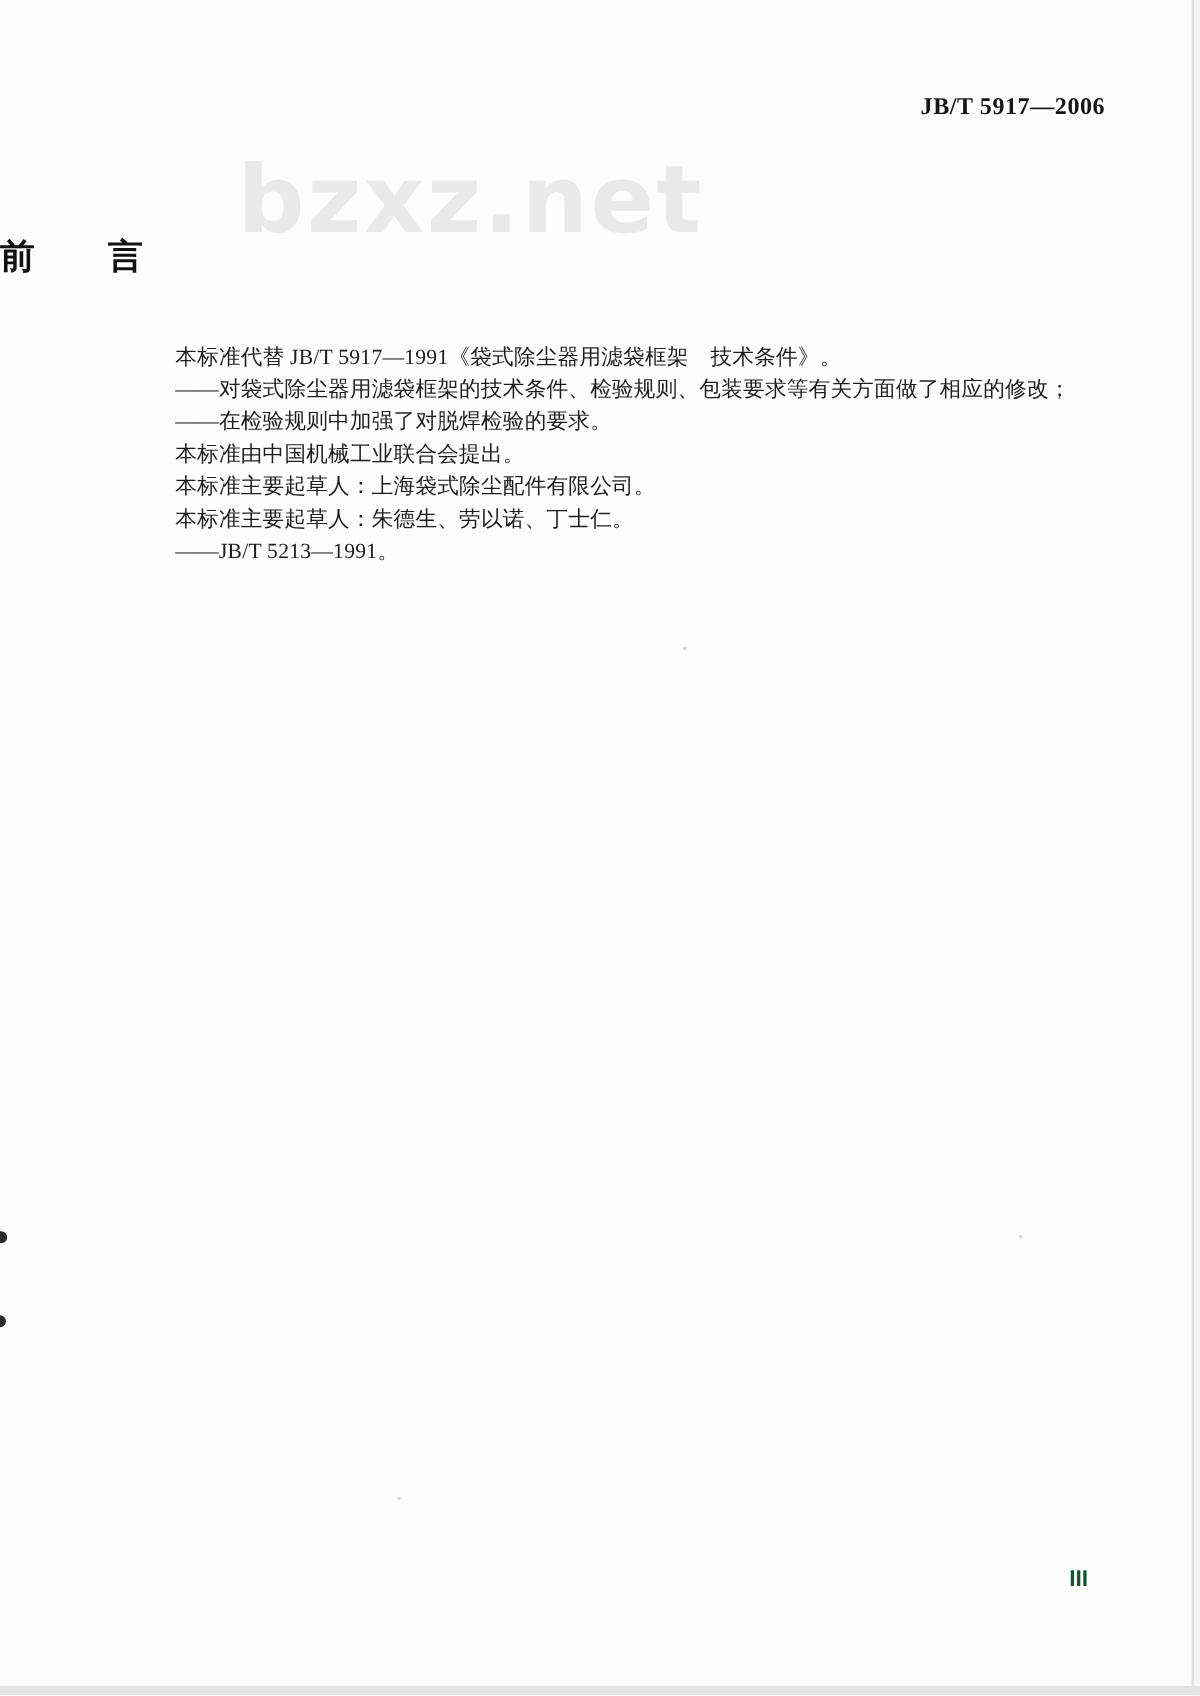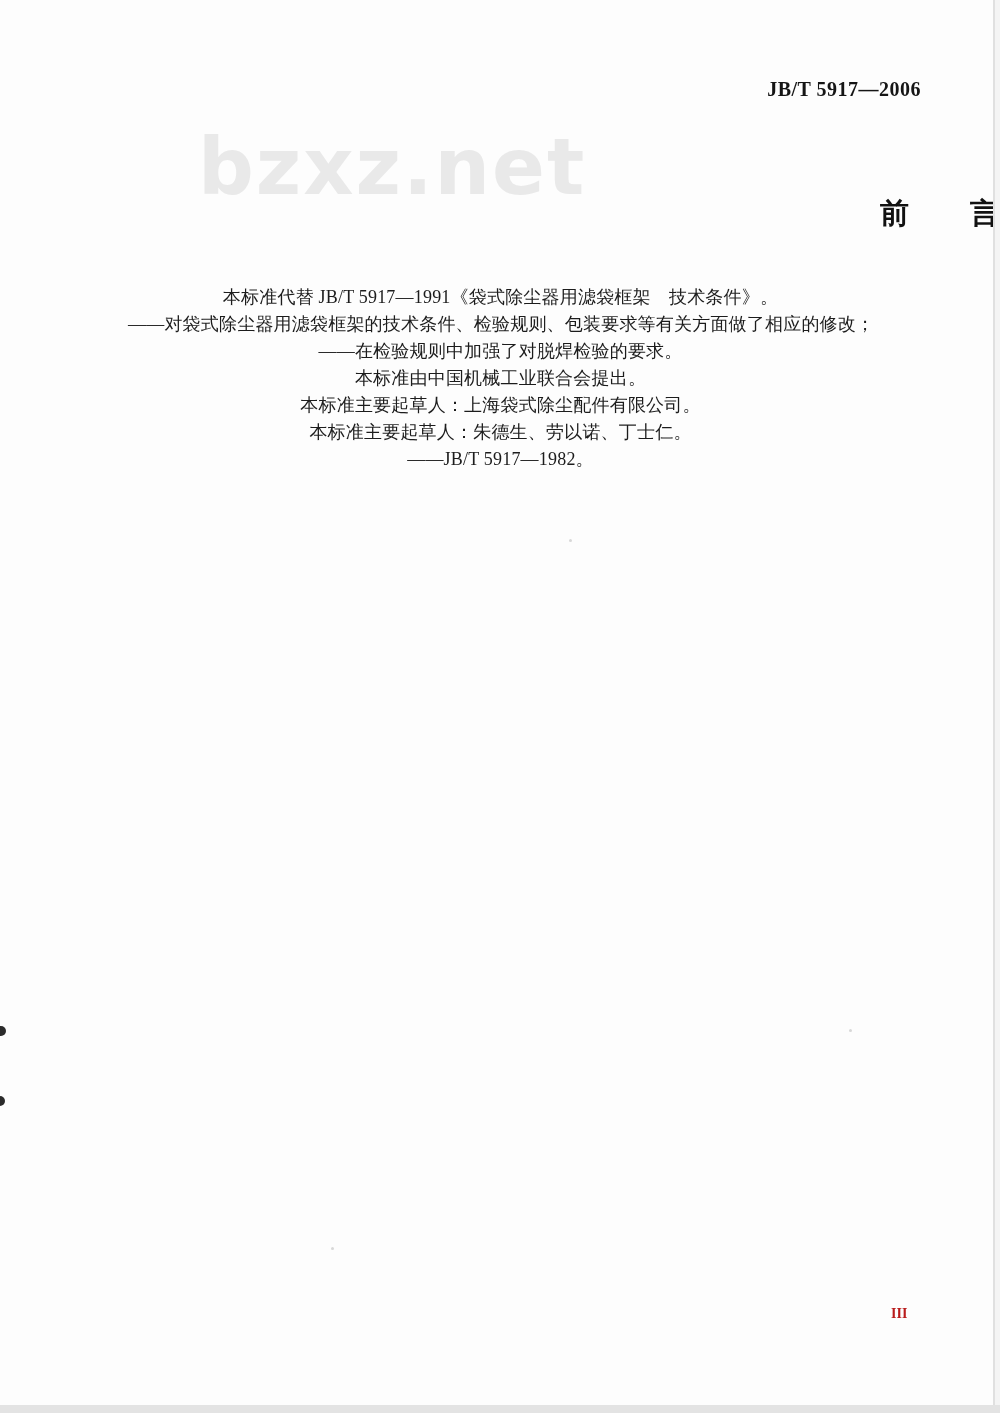--- a/index.html
+++ b/index.html
@@ -34,50 +34,49 @@
     color: #e9e9e9;
     font-family: "DejaVu Sans", sans-serif;
     white-space: nowrap;
     user-select: none;
   }
   .doc-title {
     position: absolute;
     left: 0;
     top: 194px;
     width: 100%;
-    text-align: right;
+    text-align: left;
     font-size: 29px;
     font-weight: bold;
     color: #111111;
     letter-spacing: 1px;
     white-space: pre;
   }
   .body-text {
     position: absolute;
-    left: 128px;
+    left: 146px;
     top: 284px;
     width: 745px;
-    text-align: center;
   }
   .body-text p {
     font-size: 18px;
     line-height: 27px;
     font-weight: 500;
     color: #1c1c1c;
     white-space: nowrap;
     letter-spacing: 0.2px;
   }
   .page-number {
     position: absolute;
     left: 891px;
     top: 1306px;
-    font-size: 14px;
+    font-size: 19px;
     font-weight: 600;
-    color: #b91c1c;
-    font-family: Liberation Serif, serif;
+    color: #14532d;
+    font-family: Liberation Sans, sans-serif;
   }
   
   .edge-line-right {
     position: absolute;
     top: 0;
     left: 993px;
     width: 2px;
     height: 1413px;
     background: #e0e0e0;
   }
@@ -124,21 +123,21 @@
 
   <div class="doc-title">前　　言</div>
 
   <div class="body-text">
     <p>本标准代替 JB/T 5917—1991《袋式除尘器用滤袋框架　技术条件》。</p>
     <p>——对袋式除尘器用滤袋框架的技术条件、检验规则、包装要求等有关方面做了相应的修改；</p>
     <p>——在检验规则中加强了对脱焊检验的要求。</p>
     <p>本标准由中国机械工业联合会提出。</p>
     <p>本标准主要起草人：上海袋式除尘配件有限公司。</p>
     <p>本标准主要起草人：朱德生、劳以诺、丁士仁。</p>
-    <p>——JB/T 5917—1982。</p>
+    <p>——JB/T 5213—1991。</p>
   </div>
 
   <div class="page-number">III</div>
 
   <div class="edge-line-right"></div>
   <div class="edge-strip-right"></div>
   <div class="edge-strip-bottom"></div>
   <div class="dot dot-1"></div>
   <div class="dot dot-2"></div>
   <div class="speck speck-1"></div>

